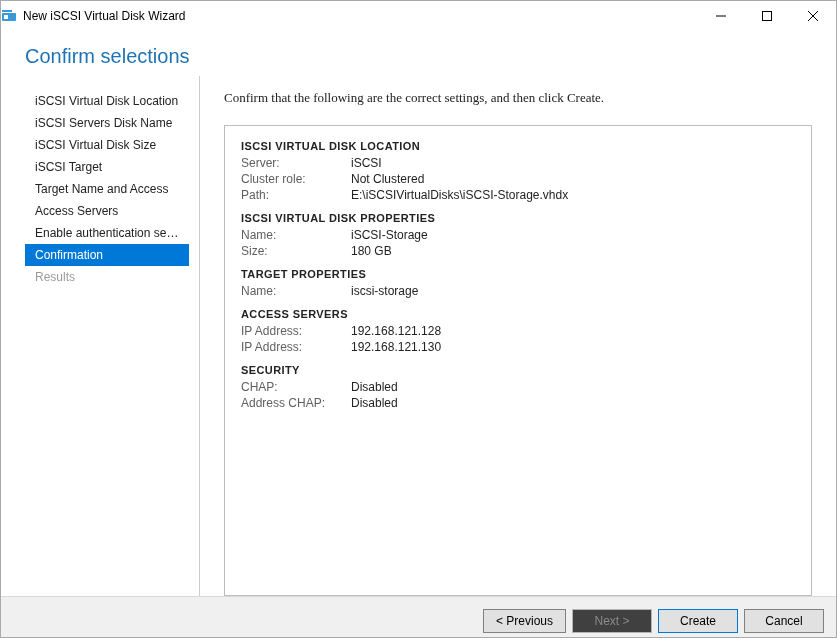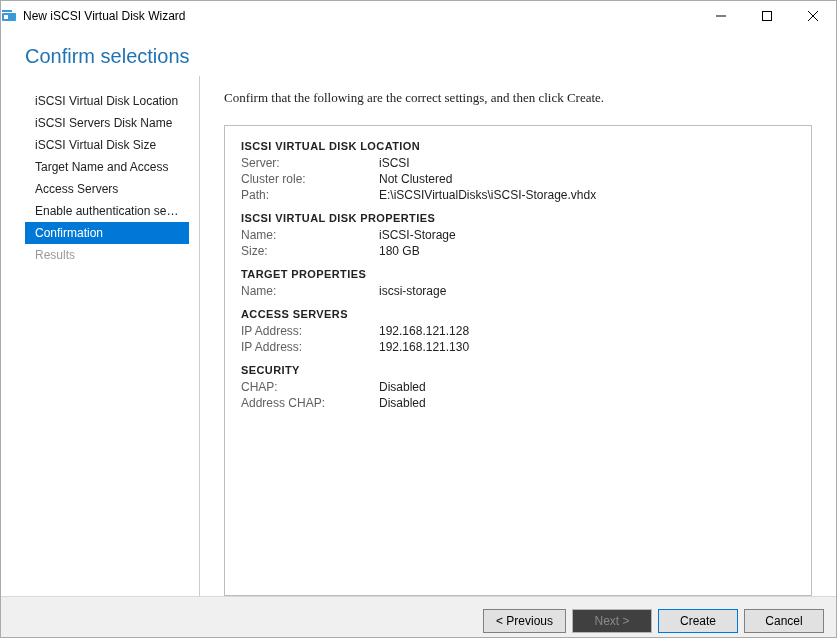--- a/index.html
+++ b/index.html
@@ -90,21 +90,21 @@
   .section-title {
     font-size: 11px;
     letter-spacing: 0.4px;
     color:#222;
     font-weight:600;
     margin: 10px 0 4px 0;
   }
   .section-title:first-child{margin-top:2px;}
   .kv { display:flex; margin:2px 0; }
   .kv .k { width:110px; color:#5f5f5f; }
-  .kv .v { color:#222;margin-left:28px; }
+  .kv .v { color:#222; }
   .footer {
     height: 48px;
     background: #f0f0f0;
     border-top:1px solid #d9d9d9;
     display:flex;
     align-items:center;
     justify-content:flex-end;
     padding: 0 12px;
     gap:6px;
   }
@@ -161,20 +161,21 @@
 
 <div class="header">
   <h1>Confirm selections</h1>
 </div>
 
 <div class="body">
   <div class="sidebar">
     <div class="sidebar-item completed">iSCSI Virtual Disk Location</div>
     <div class="sidebar-item completed">iSCSI Servers Disk Name</div>
     <div class="sidebar-item completed">iSCSI Virtual Disk Size</div>
+    <div class="sidebar-item completed">iSCSI Target</div>
     <div class="sidebar-item completed">Target Name and Access</div>
     <div class="sidebar-item completed">Access Servers</div>
     <div class="sidebar-item completed">Enable authentication ser...</div>
     <div class="sidebar-item selected">Confirmation</div>
     <div class="sidebar-item disabled">Results</div>
   </div>
 
   <div class="main">
     <div class="instruction">Confirm that the following are the correct settings, and then click Create.</div>
 

